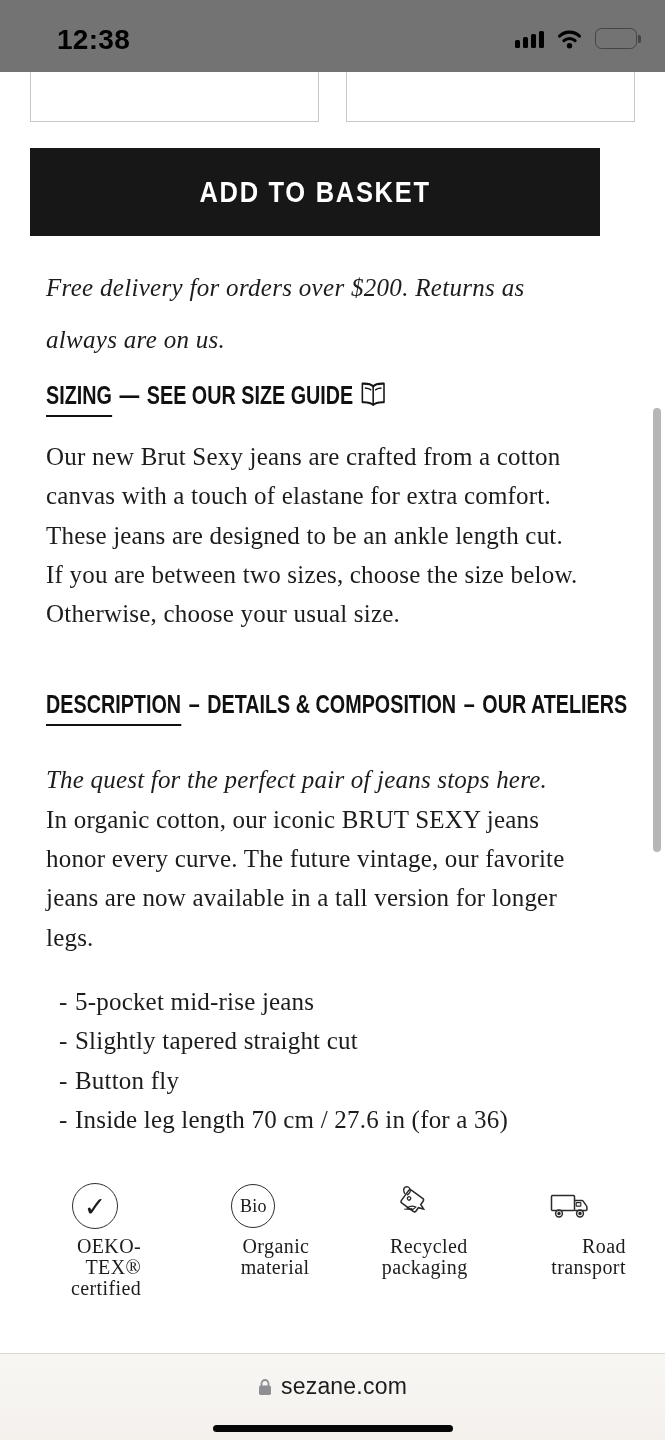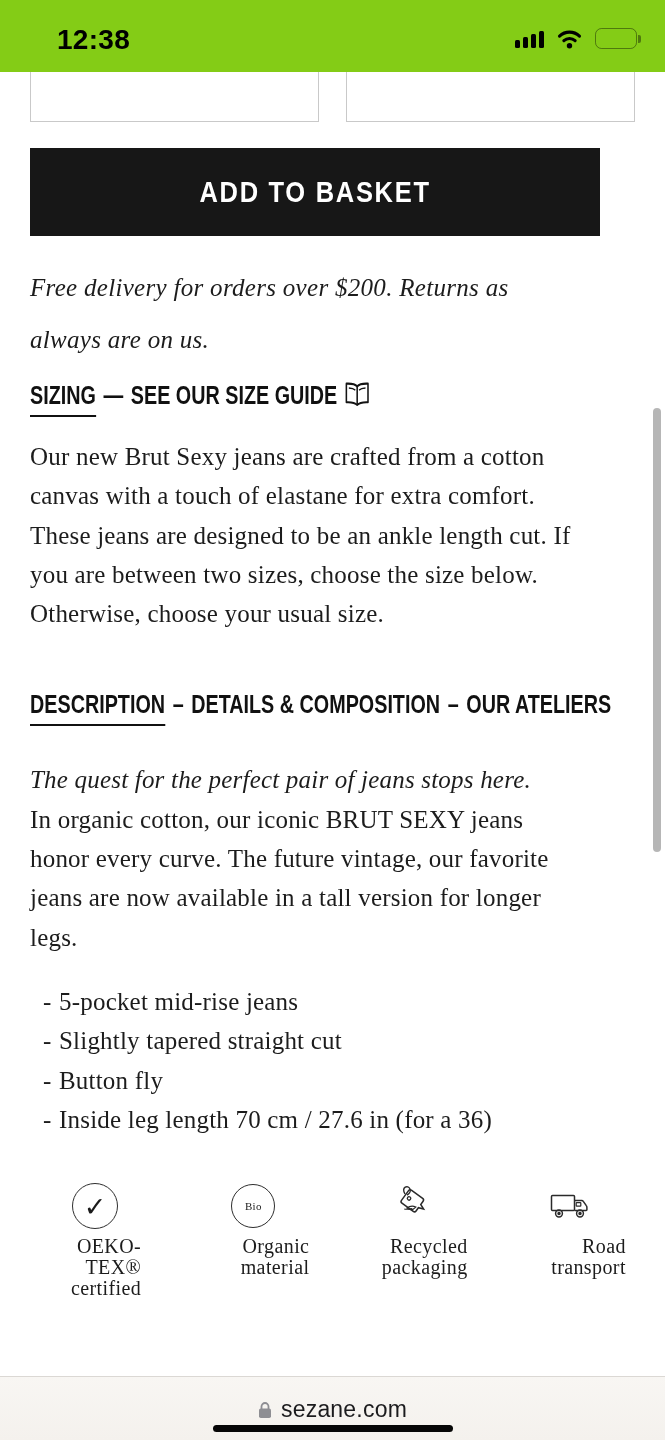--- a/index.html
+++ b/index.html
@@ -8,42 +8,42 @@
     position:relative;
     background:#ffffff;
     font-family:"Liberation Serif", serif;
     color:#1c1c1c;
     overflow:hidden;
   }
 
   
   .status-bar {
     position:absolute; top:0; left:0; right:0; height:72px;
-    background:#84cc16; z-index:40;
+    background:#737373; z-index:40;
     display:flex; align-items:flex-start; justify-content:space-between;
     padding:24px 28px 0 57px;
   }
   .time {
     font-family:"Liberation Sans", sans-serif;
     font-weight:700; font-size:28px; letter-spacing:0.3px; color:#000;
   }
   .status-icons { display:flex; align-items:center; gap:12px; padding-top:4px; }
   .signal { display:flex; align-items:flex-end; gap:2.5px; height:18px; }
   .signal i { display:block; width:5.5px; background:#000; border-radius:1.5px; }
   .signal i:nth-child(1){height:8px;} .signal i:nth-child(2){height:11px;}
   .signal i:nth-child(3){height:14px;} .signal i:nth-child(4){height:17px;}
   .battery { position:relative; width:42px; height:21px;
     border:1.6px solid rgba(0,0,0,0.40); border-radius:6.5px; padding:2.5px; }
   .battery .fill { width:38%; height:100%; background:#000; border-radius:2.5px; }
   .battery .cap { position:absolute; right:-5px; top:6px; width:3px; height:8px;
     background:rgba(0,0,0,0.40); border-radius:0 2px 2px 0; }
 
   
   .page { position:absolute; top:72px; left:0; right:0; height:1368px; overflow:hidden; background:#fff; }
-  .pad { padding-left:30px; padding-right:30px; }
+  .pad { padding-left:46px; padding-right:30px; }
 
   .select-row { display:flex; gap:27px; margin:-20px 30px 0 30px; }
   .select-box { flex:1; height:70px; border:1px solid #c9c9c9; background:#fff; position:relative; }
 
   .add-btn {
     display:flex; align-items:center; justify-content:center;
     margin:26px 30px 0 30px; height:88px; background:#171717; border:none; width:570px;
     cursor:pointer;
   }
   .add-btn .lbl {
@@ -76,38 +76,38 @@
   .bullet-row { display:flex; }
   .bullet-row .dash { width:16px; margin-left:13px; flex:none; }
 
   .badges { display:flex; margin-top:43px; padding:0 16px; }
   .badge { flex:1; display:flex; flex-direction:column; align-items:center; }
   .badge-icon { height:48px; display:flex; align-items:center; justify-content:center; }
   .circle-ic { width:46px; height:46px; border:1.6px solid #2e2e2e; border-radius:50%;
     display:flex; align-items:center; justify-content:center; }
   .circle-ic .check { font-family:"DejaVu Sans", sans-serif; font-size:27px; color:#1a1a1a; line-height:1; }
   .circle-ic.bio { width:44px; height:44px; }
-  .circle-ic .bio-txt { font-size:11px; color:#1a1a1a; letter-spacing:0.3px; }
+  .circle-ic .bio-txt { font-size:18px; color:#1a1a1a; letter-spacing:0.3px; }
   .badge-label { margin-top:6px; font-size:20px; line-height:21px; text-align:right;
     letter-spacing:0.4px; max-width:112px; }
   .badge:first-child .badge-label { max-width:92px; }
 
   .related-heading {
     margin-top:75px; margin-left:30px;
     font-family:"Liberation Sans", sans-serif; font-weight:700; font-size:41px; color:#0d0d0d;
   }
   .related-heading .h-scale { transform:scaleX(0.78); }
 
   
   .scrollbar { position:absolute; top:408px; right:4px; width:8px; height:444px;
     background:#8f8f8f; opacity:0.65; border-radius:4.5px; z-index:30; }
 
   
   .browser-bar {
-    position:absolute; left:0; right:0; bottom:0; height:64px; z-index:50;
+    position:absolute; left:0; right:0; bottom:0; height:87px; z-index:50;
     background:linear-gradient(180deg,#f8f6f3 0%, #f4f1ed 100%);
     border-top:1px solid #dbd8d4;
   }
   .url-row { display:flex; align-items:center; justify-content:center; gap:9px; margin-top:19px; }
   .url-text { font-family:"Liberation Sans", sans-serif; font-size:23px; color:#1b1b1d; letter-spacing:0.2px; }
   .home-indicator { position:absolute; left:50%; transform:translateX(-50%);
     bottom:8px; width:240px; height:7px; border-radius:4px; background:#060606; }
 </style>
 </head>
 <body>

